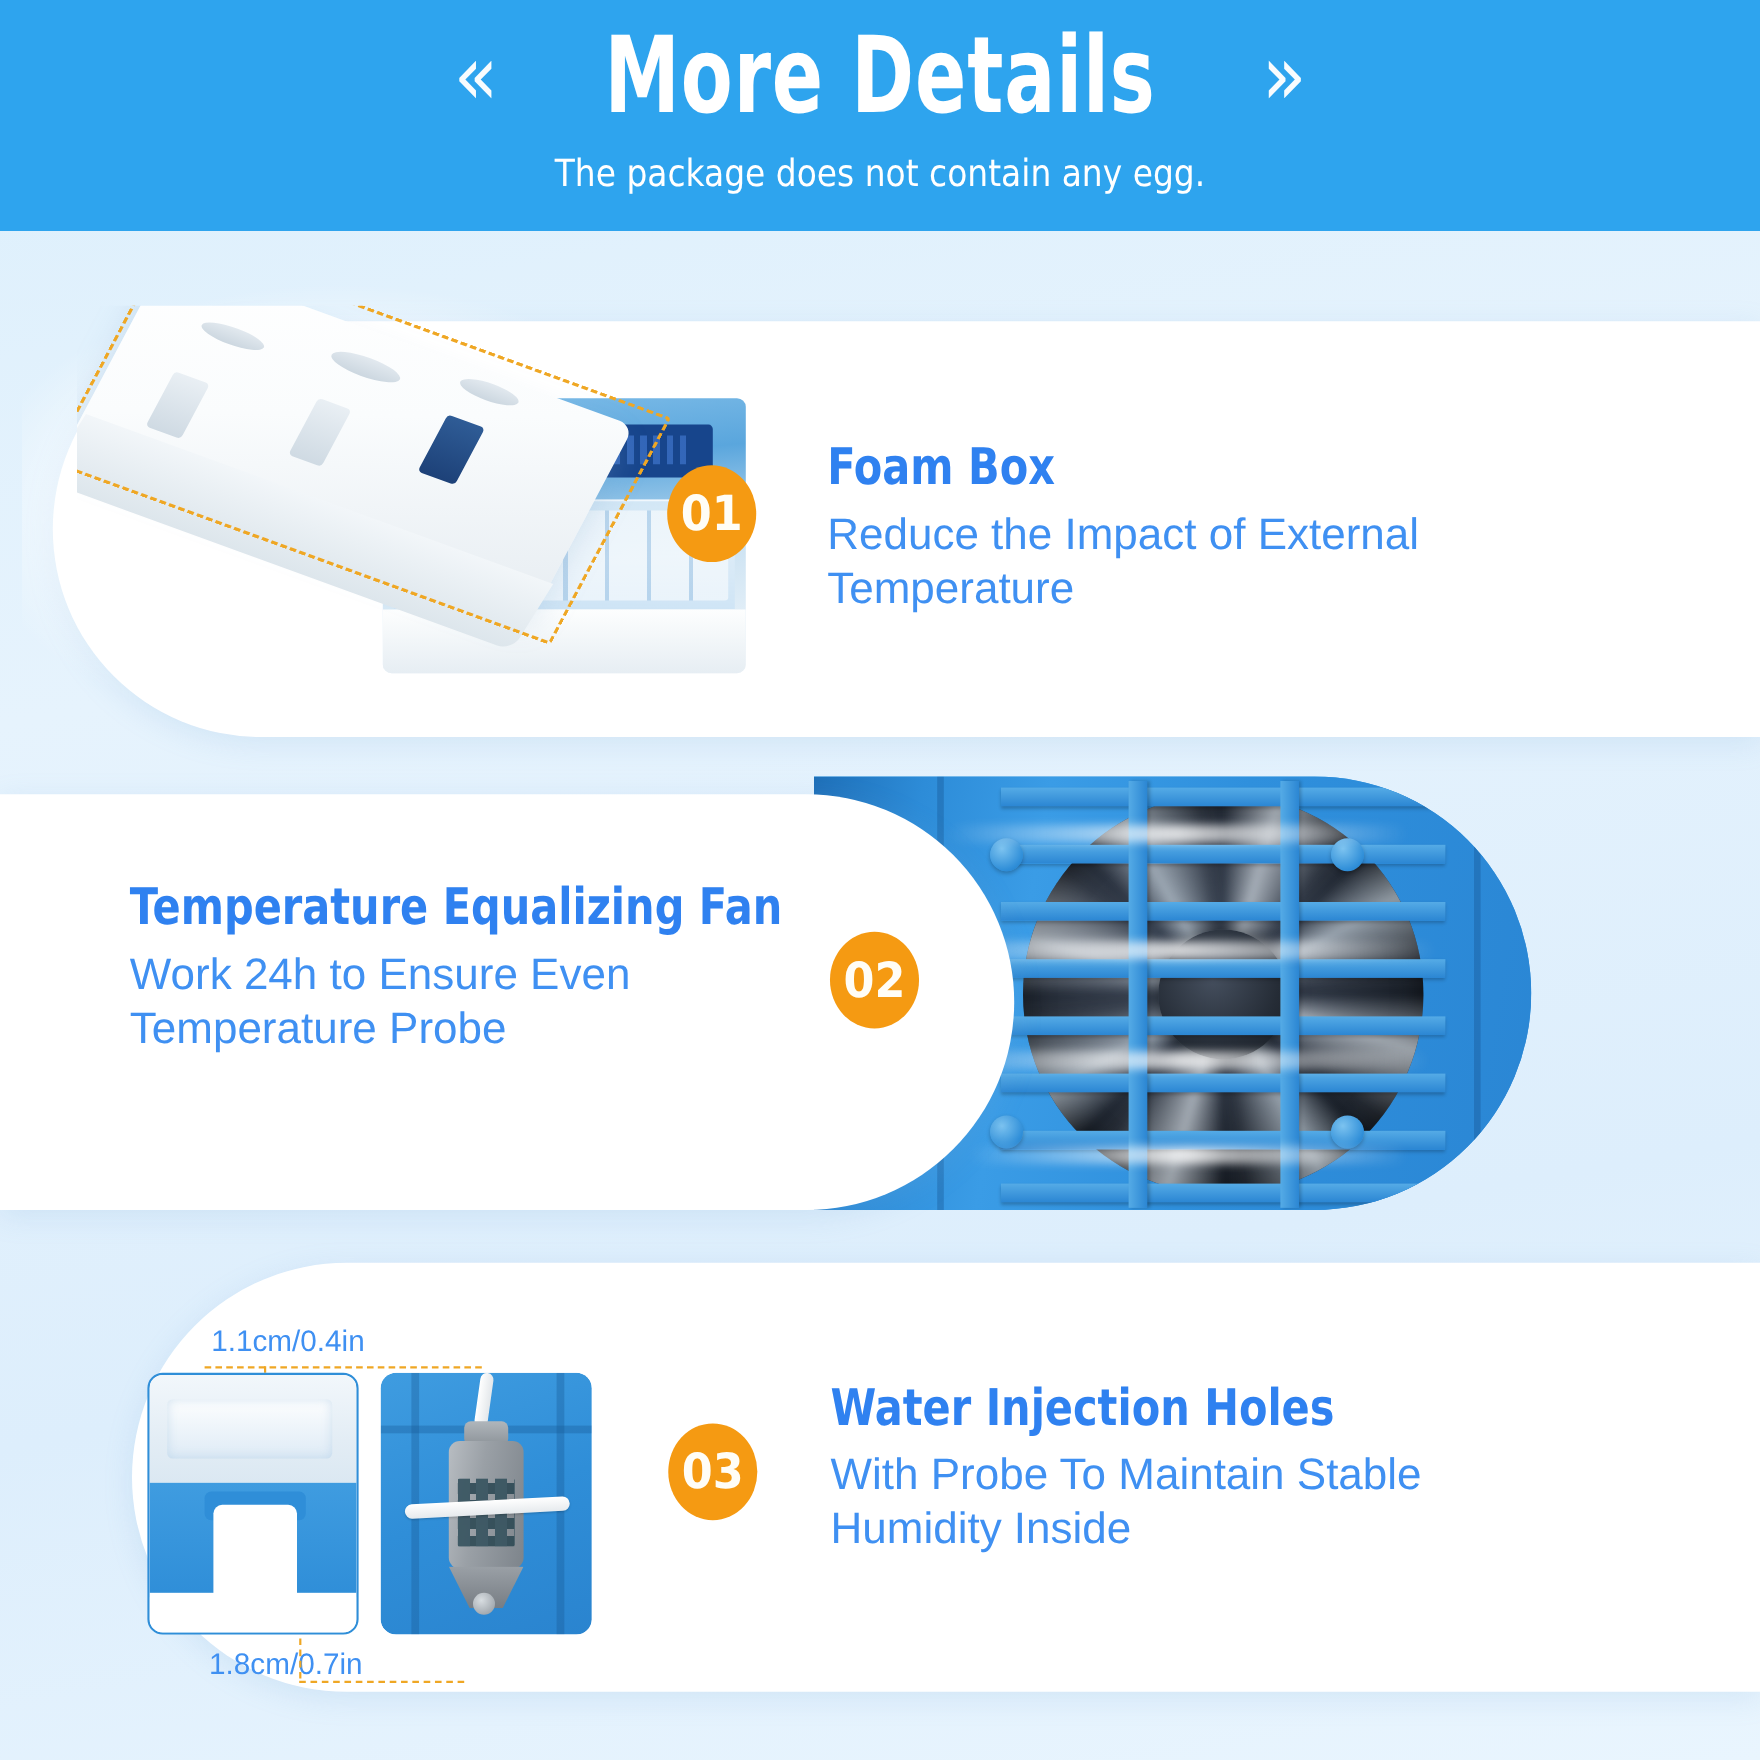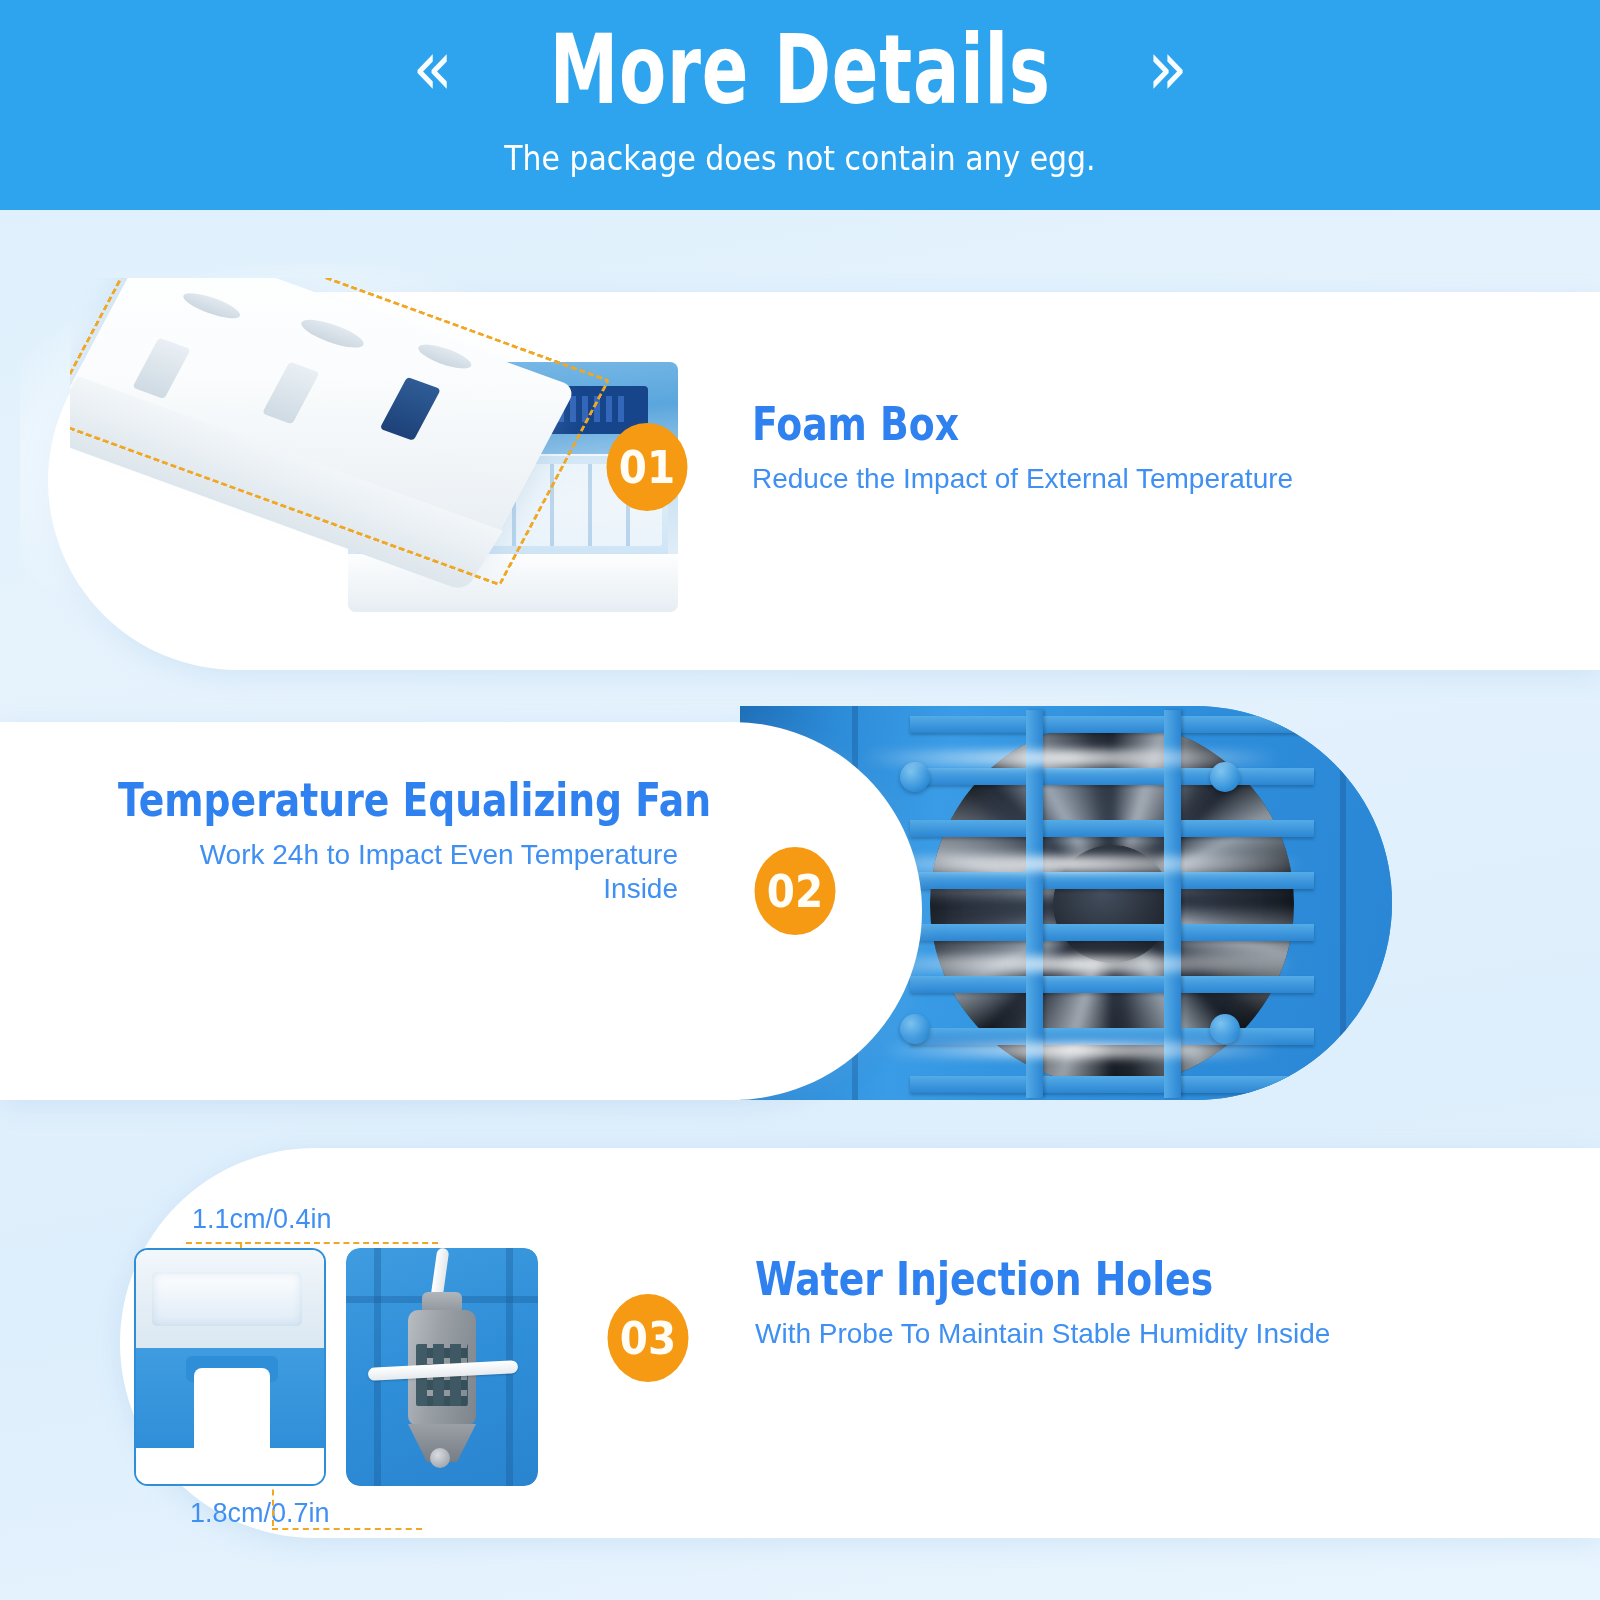--- a/index.html
+++ b/index.html
@@ -75,21 +75,21 @@
     line-height:1.05;
     transform:scaleX(0.82);
     transform-origin:left center;
     white-space:nowrap;
     margin-bottom:14px;
   }
   .h-desc{
     color:#3f90f2;
     font-family:"Liberation Sans", sans-serif;
     font-weight:400;
-    font-size:28px;
+    font-size:40px;
     line-height:1.22;
     max-width:680px;
   }
 
   
   .sec1-card{
     position:absolute;left:48px;top:292px;width:1552px;height:378px;
     background:#ffffff;
     border-radius:189px 0 0 189px;
     box-shadow:0 6px 26px rgba(120,170,215,.18);
@@ -433,23 +433,23 @@
     <div class="boss" style="left:470px;top:308px;"></div>
 
     <div class="breeze" style="left:120px;top:44px;width:420px;"></div>
     <div class="breeze" style="left:96px;top:150px;width:470px;"></div>
     <div class="breeze" style="left:110px;top:250px;width:450px;"></div>
     <div class="breeze" style="left:140px;top:336px;width:400px;"></div>
   </div>
 
   <div class="sec2-card"></div>
 
-  <div class="head-text" style="left:118px;top:776px;text-align:right;">
+  <div class="head-text" style="left:118px;top:800px;">
     <div class="h-title">Temperature Equalizing Fan</div>
-    <div class="h-desc" style="max-width:560px;">Work 24h to Impact Even Temperature Inside</div>
+    <div class="h-desc" style="max-width:560px;">Work 24h to Ensure Even Temperature Probe</div>
   </div>
   <div class="badge" style="left:751px;top:847px;z-index:7;">02</div>
 
   <div class="sec3-card"></div>
 
   <div class="sec3-img">
 
     <div class="dim-label dim-top">1.1cm/0.4in</div>
     <div class="dim-label dim-bot">1.8cm/0.7in</div>
 

